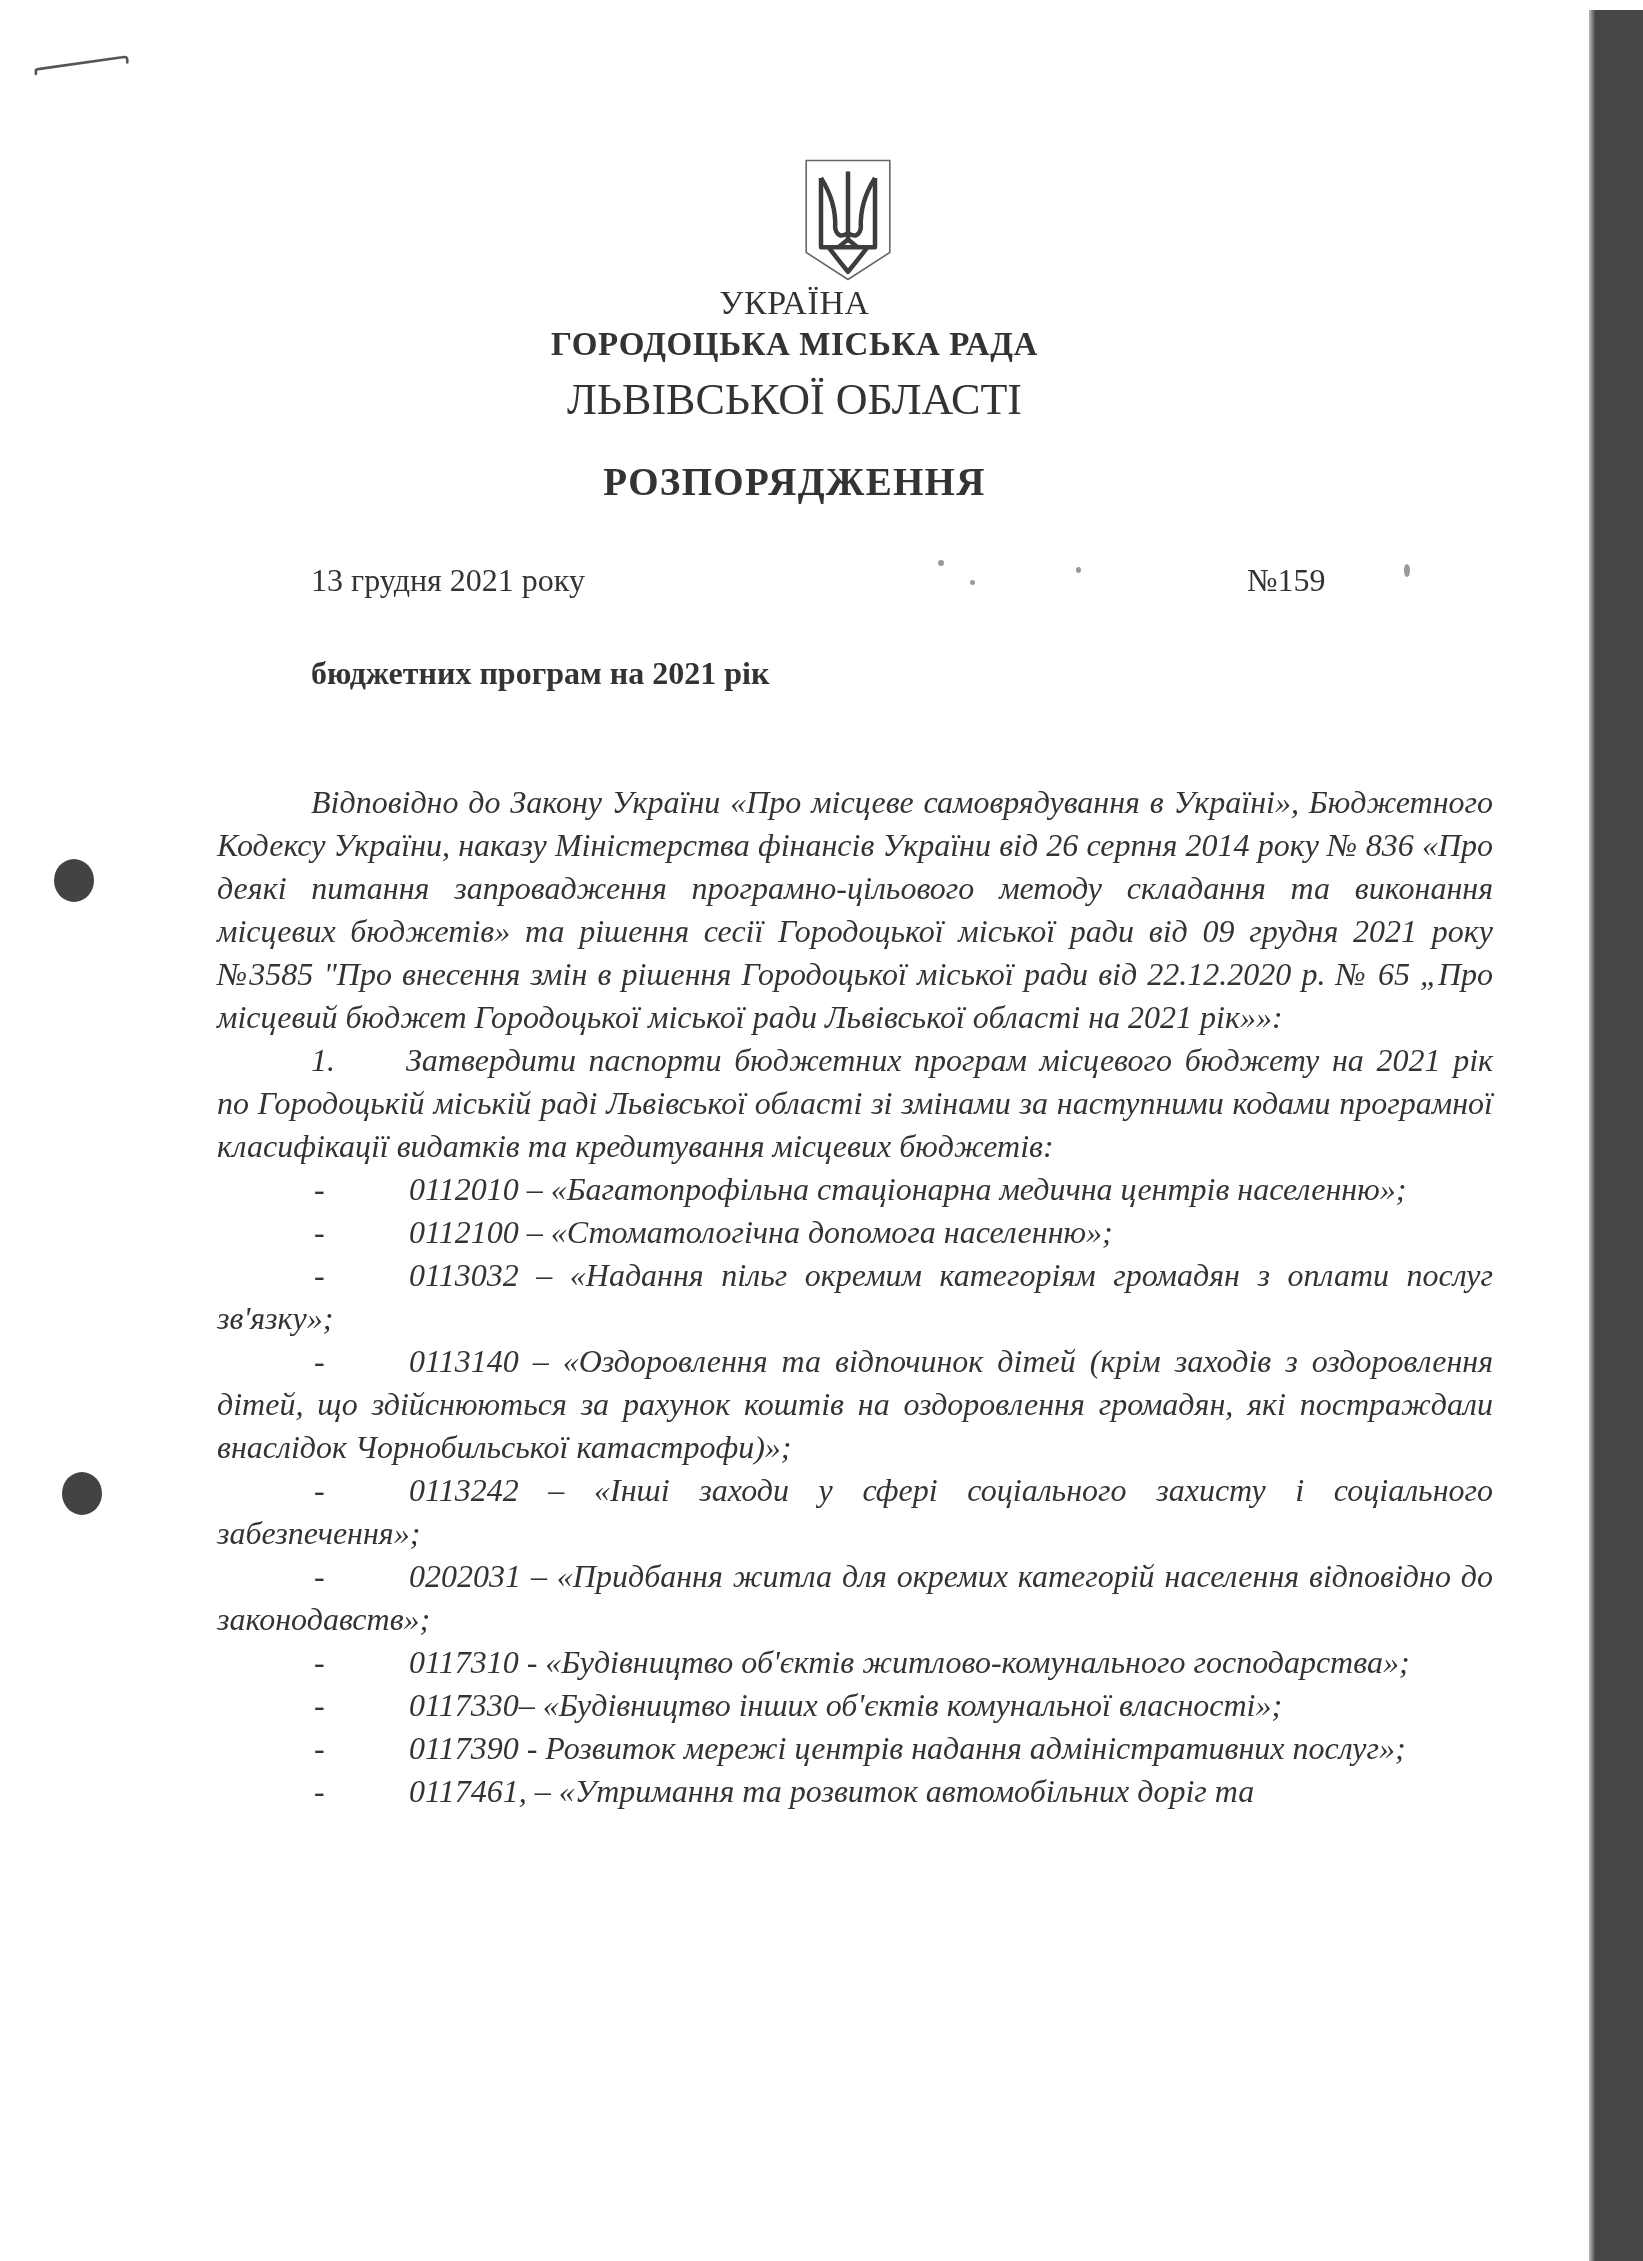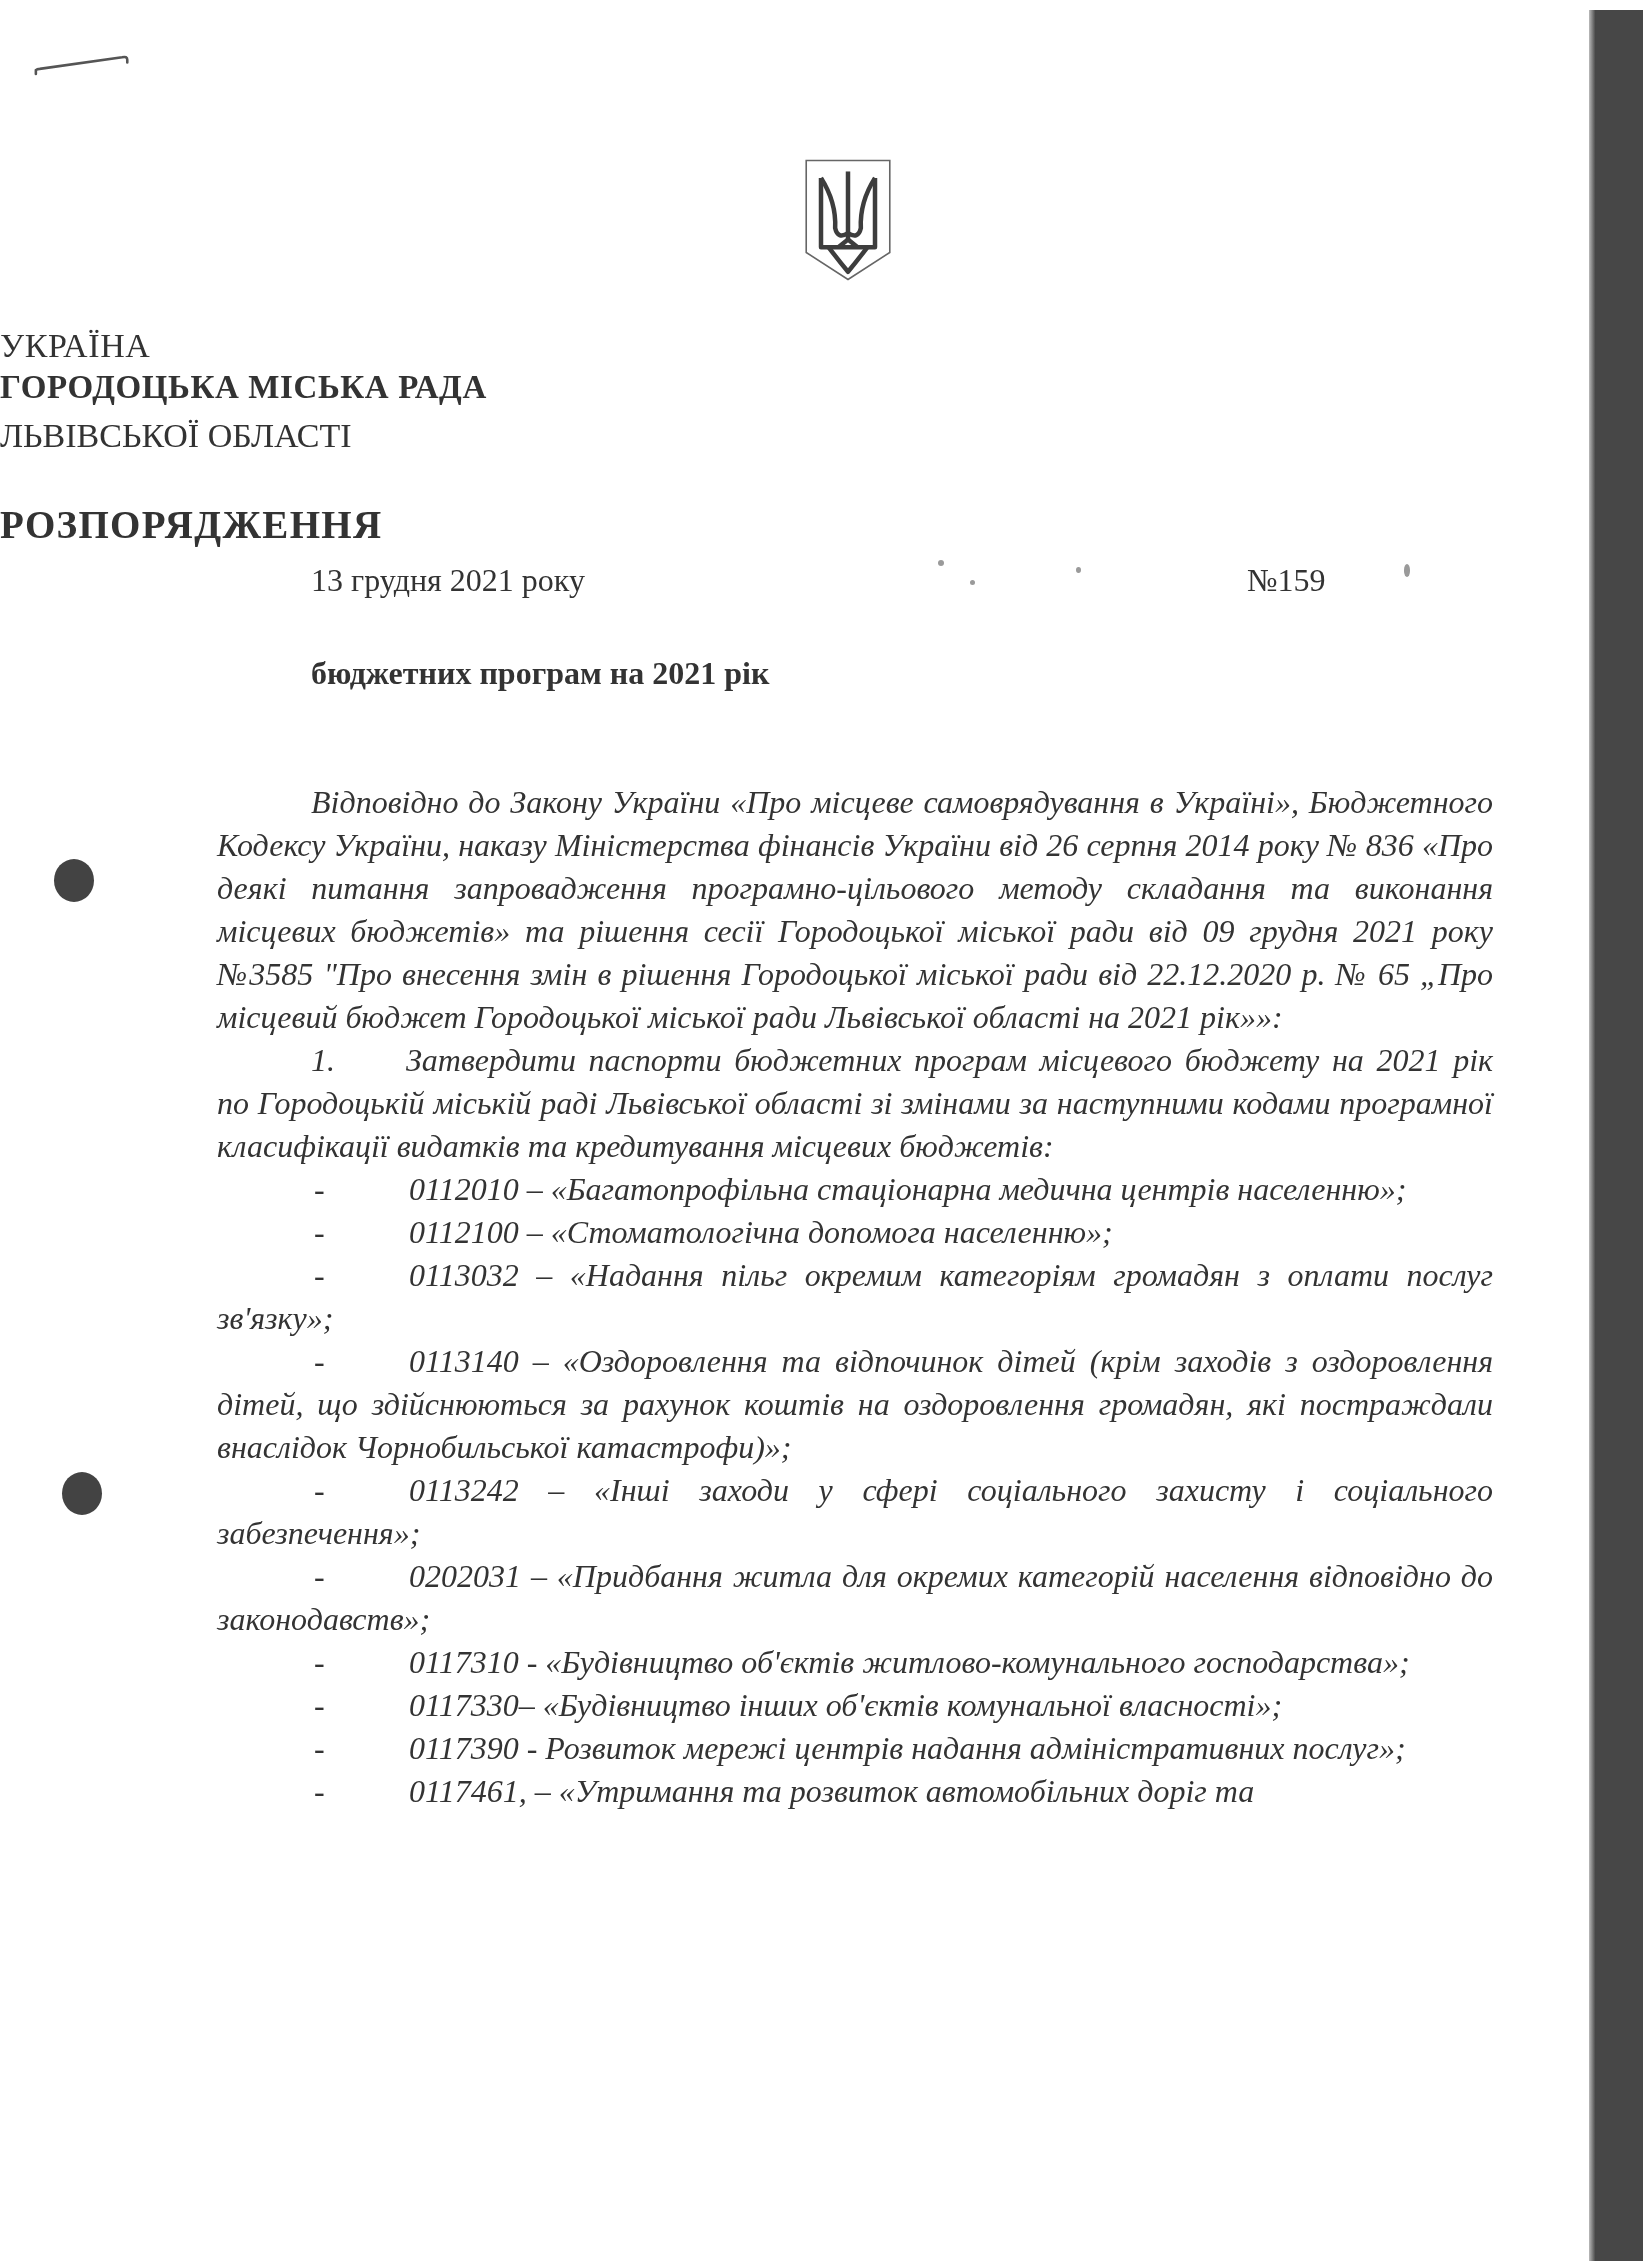--- a/index.html
+++ b/index.html
@@ -6,24 +6,24 @@
     body {
       width: 1644px; height: 2261px; position: relative; overflow: hidden;
       background: #ffffff; color: #333333;
       font-family: "Liberation Serif", "DejaVu Serif", serif;
     }
     .right-strip { position: absolute; left: 1589px; top: 9.7px; width: 55px; height: 2252px;
       background: linear-gradient(to right, #bbbbbb 0px, #474747 6.4px, #474747 100%); }
     .scribble { position: absolute; left: 32px; top: 52px; }
     .punch-hole { position: absolute; width: 40px; height: 43px; border-radius: 50%; background: #434343; }
     .coat-of-arms { position: absolute; left: 803px; top: 157px; width: 90px; height: 126px; }
-    .hdr { position: absolute; left: 0; width: 1589px; white-space: nowrap; margin-top: 43px; }
+    .hdr { position: absolute; left: 0; width: 1589px; text-align: center; white-space: nowrap; }
     .hdr-country { top: 284px; font-size: 34px; letter-spacing: 0.6px; }
     .hdr-council { top: 326px; font-size: 33px; font-weight: bold; letter-spacing: 0.6px; }
-    .hdr-region { top: 374px; font-size: 34px; }
+    .hdr-region { top: 374px; font-size: 44px; }
     .hdr-doctype { top: 459px; font-size: 39px; font-weight: bold; letter-spacing: 1.3px; }
     .date-line { position: absolute; left: 311px; top: 562px; font-size: 32px; white-space: nowrap; }
     .number { position: absolute; left: 1247px; top: 562px; font-size: 32px; white-space: nowrap; }
     .subject { position: absolute; left: 311px; top: 652px; font-size: 32px; font-weight: bold; line-height: 43px; }
     .subject div { white-space: nowrap; }
     .body { position: absolute; left: 217px; top: 781px; width: 1276px; font-size: 32px; line-height: 43px; font-style: italic; }
     .para { text-align: justify; text-align-last: left; text-indent: 94px; margin: 0; }
     .numbered { text-align: justify; margin: 0; text-indent: 94px; }
     .numbered .num { display: inline-block; width: 95px; text-indent: 0; }
     .list-item { text-align: justify; margin: 0; position: relative; text-indent: 97px; }

